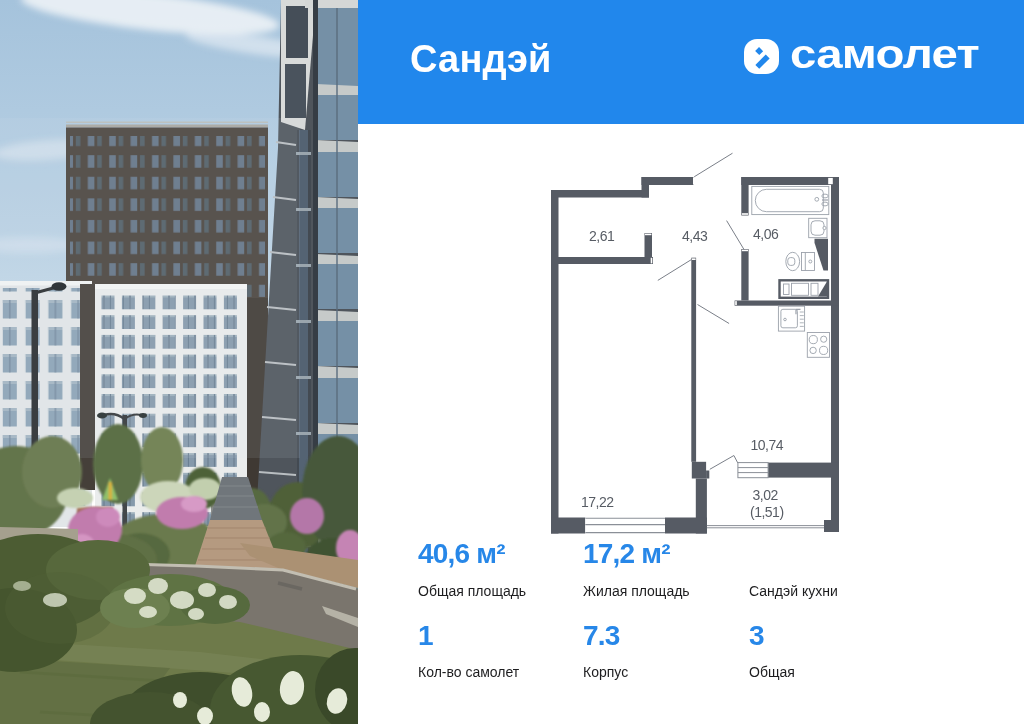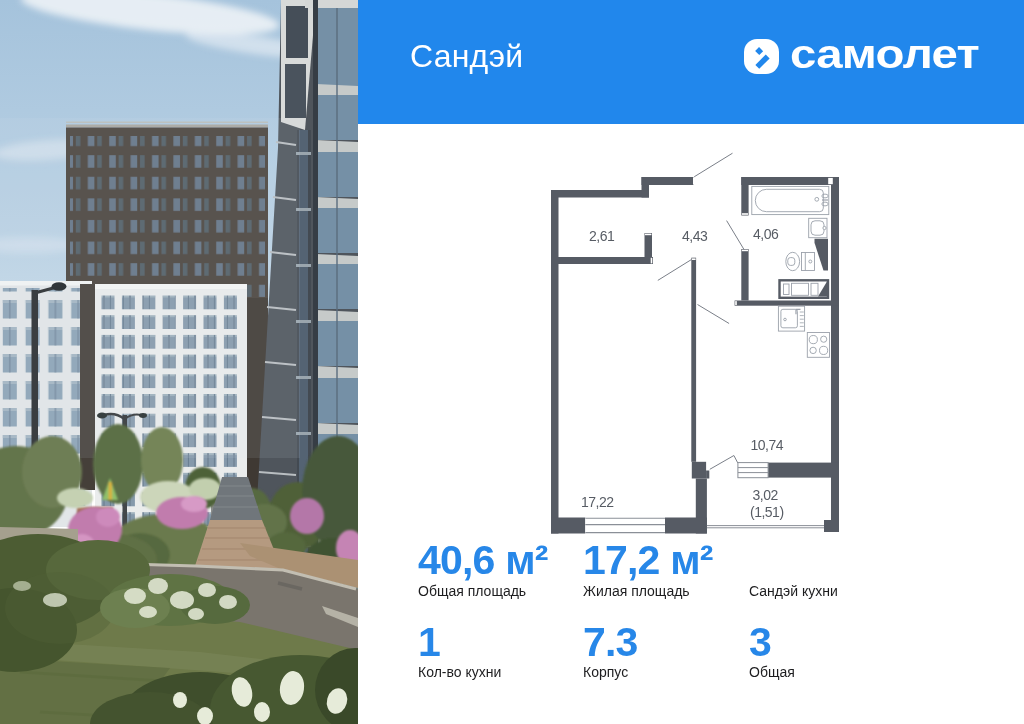--- a/index.html
+++ b/index.html
@@ -1,22 +1,22 @@
 <!DOCTYPE html>
 <html><head>
 <meta charset="utf-8">
 <style>
 html,body{margin:0;padding:0}
 .page{position:relative;width:1024px;height:724px;background:#ffffff;overflow:hidden;font-family:"Liberation Sans",sans-serif}
 .abs{position:absolute}
 .hdr{left:358px;top:0;width:666px;height:124px;background:#2187EC}
-.brandname{left:410px;top:38px;color:#fff;font-size:32px;font-weight:400;letter-spacing:0.2px;line-height:1.15}
+.brandname{left:410px;top:38px;color:#fff;font-size:38px;font-weight:700;letter-spacing:0.2px;line-height:1.15}
 .logowrap{left:744px;top:39px}
 .logotext{left:790px;top:30.5px;color:#fff;font-size:41px;font-weight:700;letter-spacing:-0.6px;line-height:1.15;transform:scaleX(1.155);transform-origin:0 0}
-.num{color:#2787E8;font-weight:700;font-size:41px;letter-spacing:-0.8px;line-height:1}
+.num{color:#2787E8;font-weight:700;font-size:28px;letter-spacing:-0.8px;line-height:1}
 .lbl{color:#1d1d1f;font-size:14px;line-height:1}
 </style>
 </head>
 <body>
 <div class="page">
 
 <svg class="abs" style="left:0;top:0" width="358" height="724" viewBox="0 0 358 724">
   <defs>
     <linearGradient id="sky" x1="0" y1="0" x2="0" y2="1">
       <stop offset="0" stop-color="#a5c3dc"></stop>
@@ -453,21 +453,21 @@
 
 <div class="abs num" style="left:583px;top:540px">17,2 м²</div>
 
 <div class="abs lbl" style="left:583px;top:584.2px">Жилая площадь</div>
 
 
 <div class="abs lbl" style="left:749px;top:584.2px">Сандэй кухни</div>
 
 <div class="abs num" style="left:418px;top:621.5px">1</div>
 
-<div class="abs lbl" style="left:418px;top:665.2px">Кол-во кухни</div>
+<div class="abs lbl" style="left:418px;top:665.2px">Кол-во самолет</div>
 
 <div class="abs num" style="left:583px;top:621.5px">7.3</div>
 
 <div class="abs lbl" style="left:583px;top:665.2px">Корпус</div>
 
 <div class="abs num" style="left:749px;top:621.5px">3</div>
 
 <div class="abs lbl" style="left:749px;top:665.2px">Общая</div>
 </div>
 

